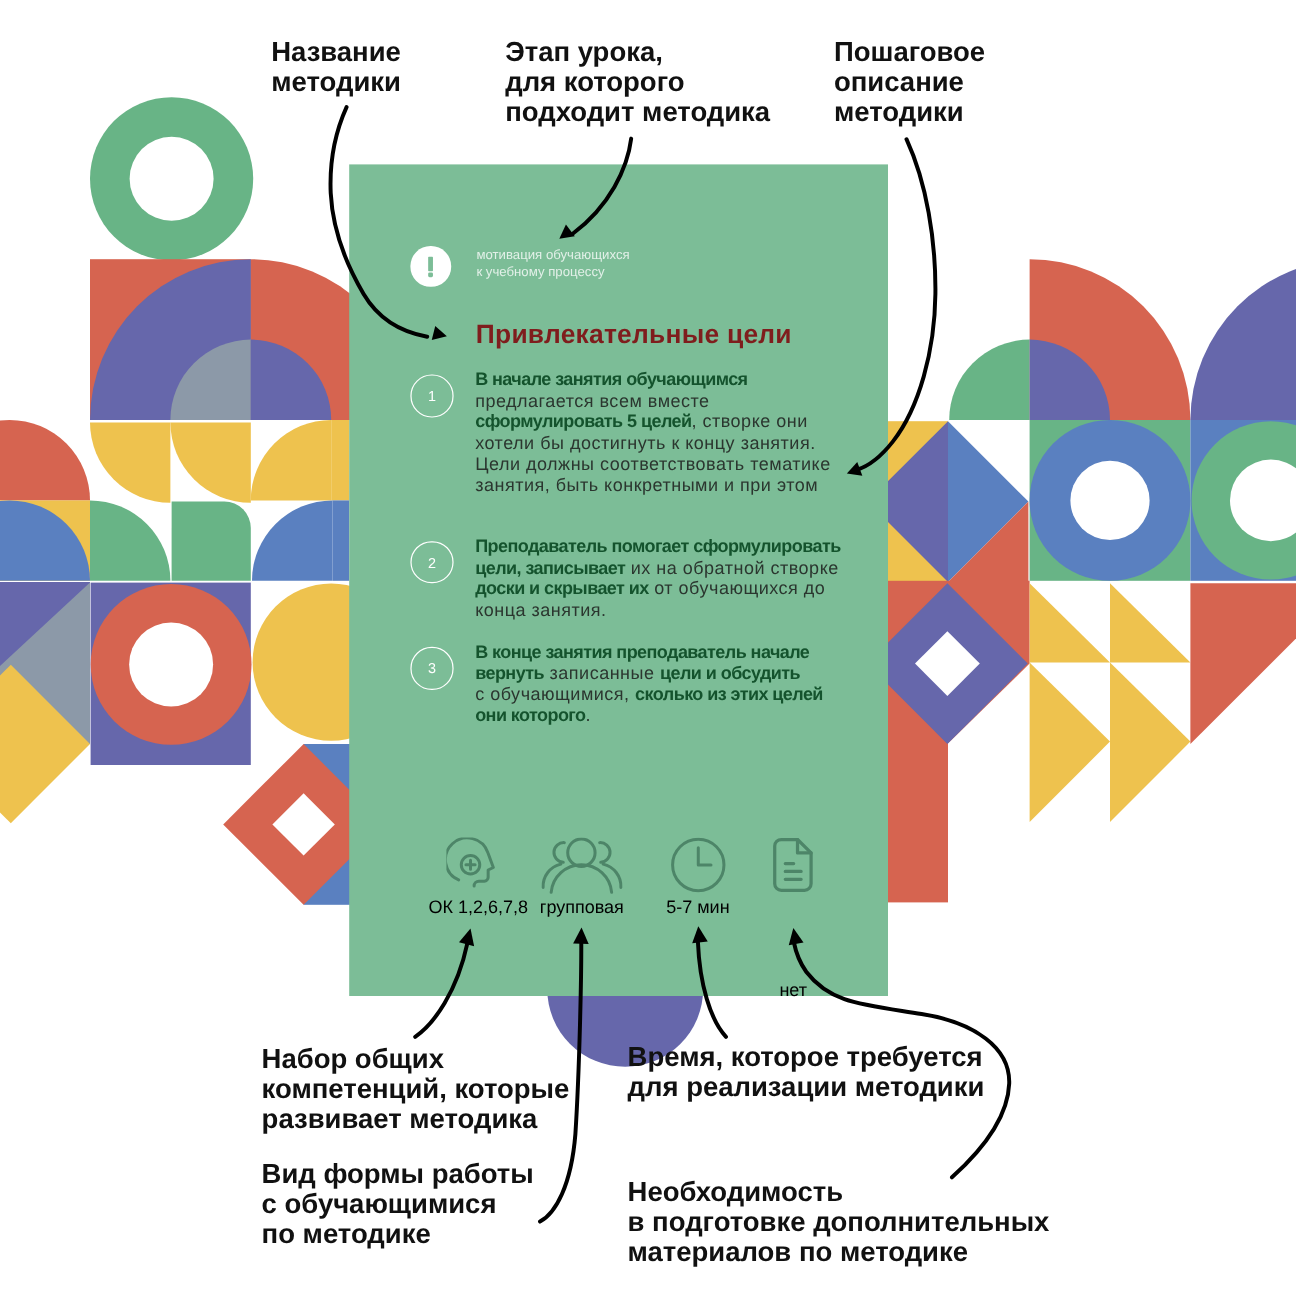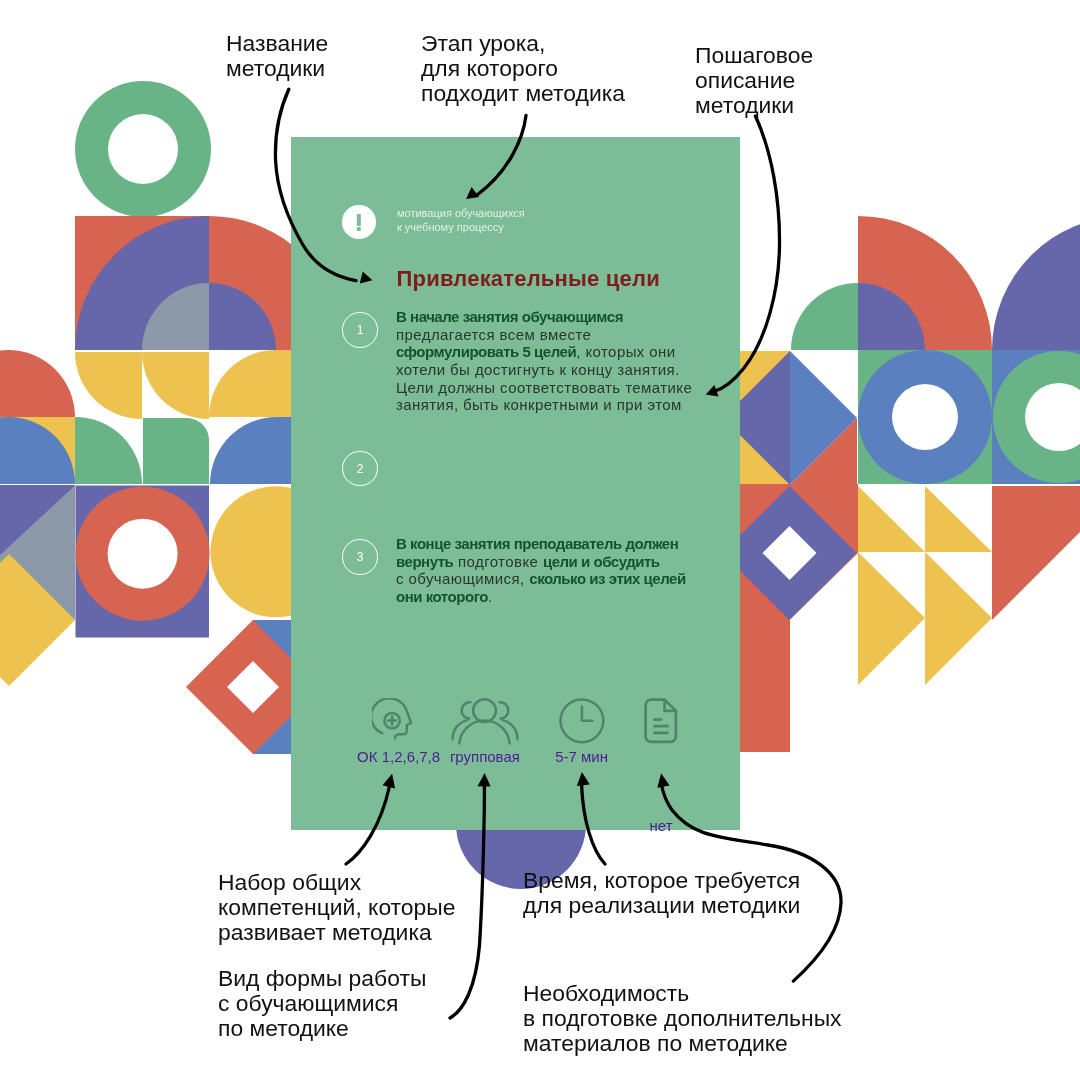--- a/index.html
+++ b/index.html
@@ -24,23 +24,23 @@
   .step{position:absolute;left:51.2px;width:400px;}
   .step .bullet{position:absolute;left:0;top:3.8px;width:35.6px;height:35.6px;border-radius:50%;
       border:1.5px solid #fff;box-sizing:border-box;color:#fff;font-size:12px;
       display:flex;align-items:center;justify-content:center;}
   .step .body{margin-left:53.8px;font-size:15px;line-height:17.6px;color:#2b362f;letter-spacing:0.42px;}
   .step .body b{font-weight:bold;color:#14532d;letter-spacing:-0.47px;}
 
   #meta{position:absolute;left:0;top:0;width:449px;}
   .meta-item{position:absolute;text-align:center;}
   .meta-icon{position:absolute;line-height:0;transform:translateX(-50%);}
-  .meta-label{position:absolute;font-size:15px;line-height:17px;color:#4c1d95;}
-
-  .ann{position:absolute;font-size:22.9px;font-weight:normal;line-height:25.1px;color:#111;
+  .meta-label{position:absolute;font-size:15px;line-height:17px;color:#000000;}
+
+  .ann{position:absolute;font-size:22.9px;font-weight:bold;line-height:25.1px;color:#111;
        white-space:pre;}
 </style>
 </head>
 <body>
 
 <svg id="bg" viewBox="0 0 1080 1080">
     <circle cx="143" cy="149" r="68" fill="#68b486"></circle>
     <circle cx="143" cy="149" r="35" fill="#ffffff"></circle>
     <rect x="75" y="216" width="134" height="134" fill="#d66450"></rect>
     <path d="M 209 350 L 343 350 A 134 134 0 0 0 209 216 Z" fill="#d66450"></path>
@@ -103,28 +103,29 @@
     </div>
     <div id="stage-text">мотивация обучающихся
 к учебному процессу</div>
   </div>
 
   <div id="card-title">Привлекательные цели</div>
 
   <div id="steps">
       <div class="step" style="top: 171.2px;">
         <div class="bullet">1</div>
-        <div class="body"><b>В начале занятия обучающимся</b><br><span>предлагается всем вместе</span><br><b>сформулировать 5 целей</b><span>, которых они</span><br><span>хотели бы достигнуть к концу занятия.</span><br><span>Цели должны соответствовать тематике</span><br><span>занятия, быть конкретными и при этом</span><br></div>
+        <div class="body"><b>В начале занятия обучающимся</b><br><span>предлагается всем вместе</span><br><b>сформулировать 5 целей</b><span>, створке они</span><br><span>хотели бы достигнуть к концу занятия.</span><br><span>Цели должны соответствовать тематике</span><br><span>занятия, быть конкретными и при этом</span><br></div>
       </div>
       <div class="step" style="top: 310px;">
         <div class="bullet">2</div>
+        <div class="body"><b>Преподаватель помогает сформулировать</b><br><b>цели, записывает</b><span> их на обратной створке</span><br><b>доски и скрывает их</b><span> от обучающихся до</span><br><span>конца занятия.</span></div>
       </div>
       <div class="step" style="top: 398.3px;">
         <div class="bullet">3</div>
-        <div class="body"><b>В конце занятия преподаватель должен</b><br><b>вернуть</b><span> подготовке </span><b>цели и обсудить</b><br><span>с обучающимися, </span><b>сколько из этих целей</b><br><b>они которого</b><span>.</span></div>
+        <div class="body"><b>В конце занятия преподаватель начале</b><br><b>вернуть</b><span> записанные </span><b>цели и обсудить</b><br><span>с обучающимися, </span><b>сколько из этих целей</b><br><b>они которого</b><span>.</span></div>
       </div>
     </div>
 
   <div id="meta">
       <div class="meta-item" style="left: 0px; top: 0px; width: 449px;">
         <div class="meta-icon" style="left: 102.3px; top: 561px;"><svg viewBox="0 0 42 46" width="42" height="46">
             <g fill="none" stroke="#4d8568" stroke-width="2.5" stroke-linecap="round" stroke-linejoin="round">
               <path d="M10.2 35.2A18.2 18.2 0 1 1 34.6 12.6l4.5 12.3-4.3 2.1v6.1a3.2 3.2 0 0 1-3.2 3.2h-4.5a4 4 0 0 0-4 4"></path>
               <circle cx="20.1" cy="22.6" r="7.7"></circle>
               <path d="M16.3 22.6h7.6M20.1 18.8v7.6"></path>
@@ -166,21 +167,21 @@
       </div>
     </div>
 </div>
 
 <div id="annotations">
     <div class="ann" style="left: 226px; top: 31px;">Название
 методики</div>
     <div class="ann" style="left: 421px; top: 31px;">Этап урока,
 для которого
 подходит методика</div>
-    <div class="ann" style="left: 695px; top: 43px;">Пошаговое
+    <div class="ann" style="left: 695px; top: 31px;">Пошаговое
 описание
 методики</div>
     <div class="ann" style="left: 218px; top: 870px;">Набор общих
 компетенций, которые
 развивает методика</div>
     <div class="ann" style="left: 218px; top: 966px;">Вид формы работы
 с обучающимися
 по методике</div>
     <div class="ann" style="left: 523px; top: 868px;">Время, которое требуется
 для реализации методики</div>

